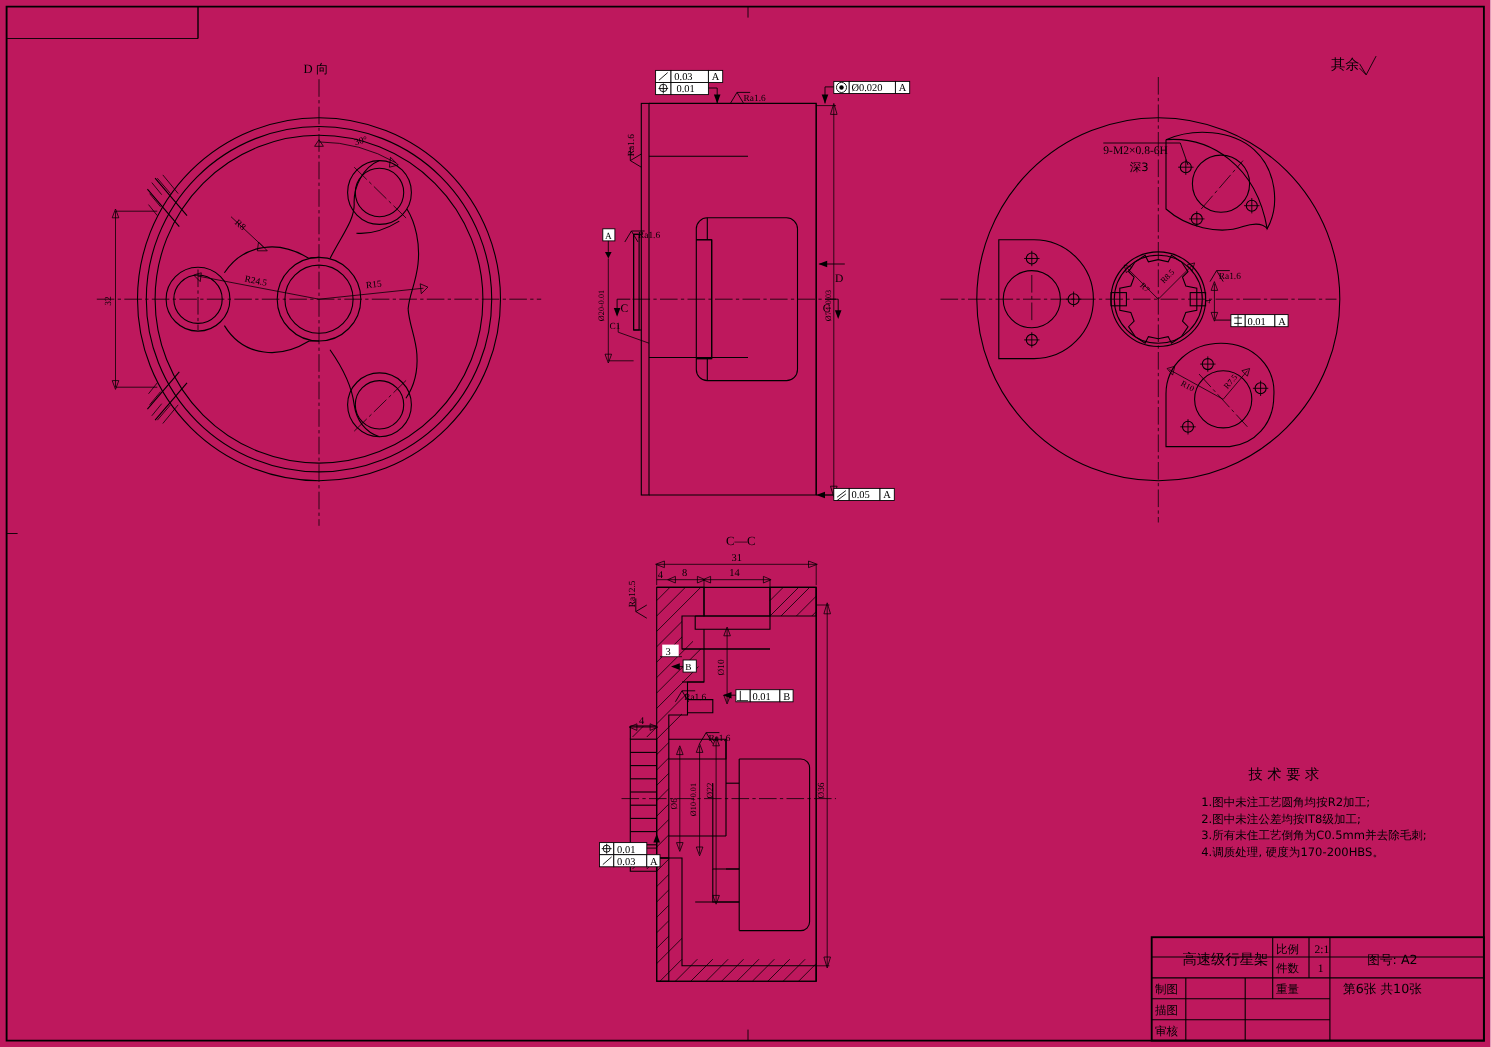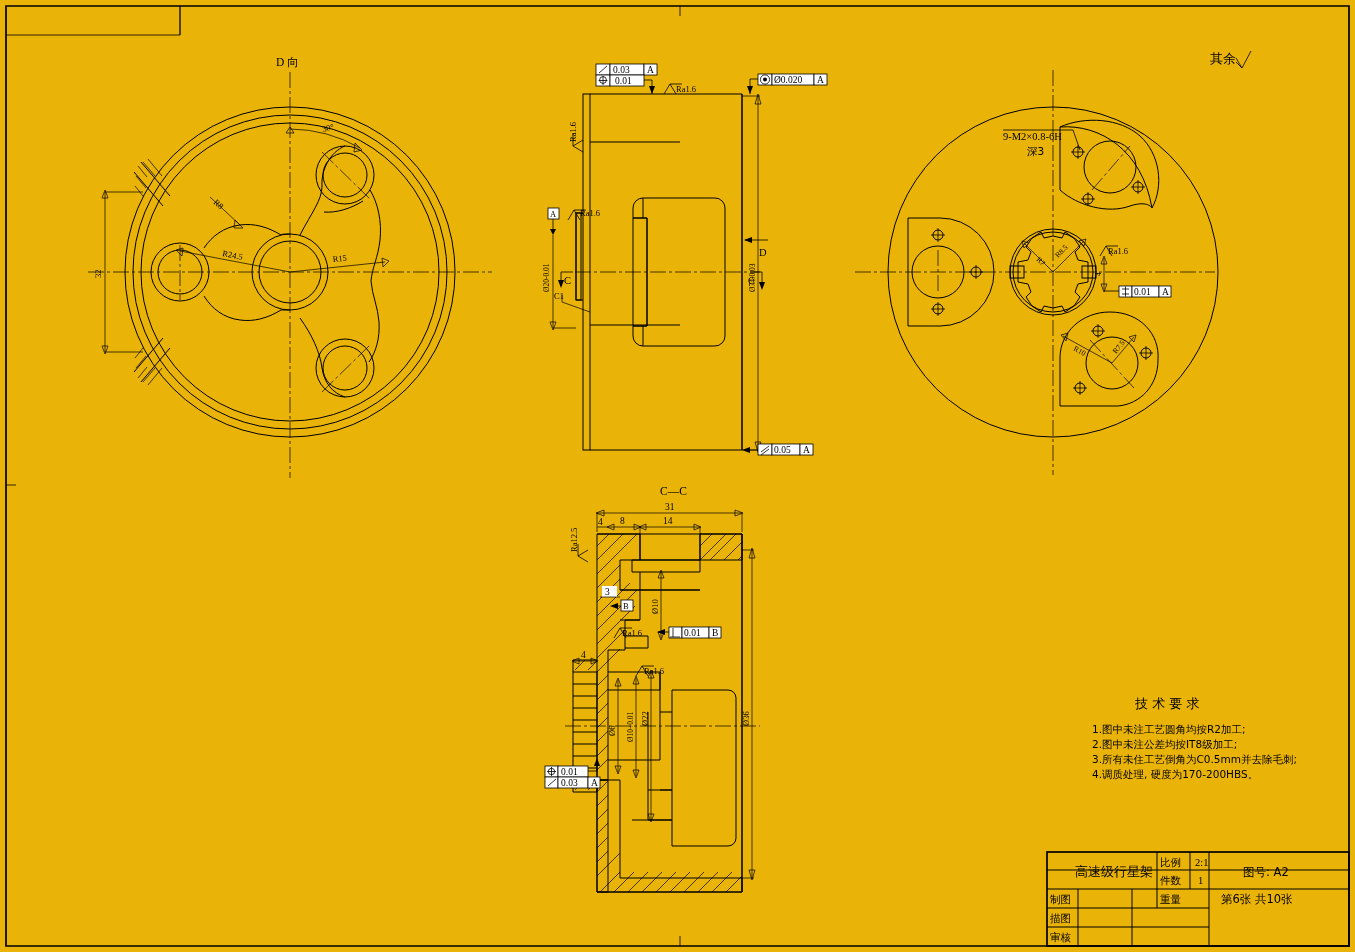--- a/index.html
+++ b/index.html
@@ -1,17 +1,17 @@
 <!DOCTYPE html>
 <html><head>
 <meta charset="utf-8">
 <style>
   html,body{margin:0;padding:0;background:#ffffff;}
   body{width:1355px;height:952px;font-family:"Liberation Serif",serif;overflow:hidden;}
-  #sheet{position:relative;width:1355px;height:952px;background:#eab308;}
+  #sheet{position:relative;width:1355px;height:952px;background:#be185d;}
   svg{display:block;}
   .ln{stroke:#000;stroke-width:1;fill:none;}
   .thin{stroke:#000;stroke-width:0.8;fill:none;}
   .thick{stroke:#000;stroke-width:1.7;fill:none;}
   .ctr{stroke:#000;stroke-width:0.7;fill:none;stroke-dasharray:16 3 3 3;}
   .dim{stroke:#000;stroke-width:0.7;fill:none;}
   .hatch{stroke:#000;stroke-width:0.7;fill:none;}
   text{font-family:"Liberation Serif",serif;fill:#000;}
   .t7{font-size:7.5px;}
   .t8{font-size:8.5px;}

